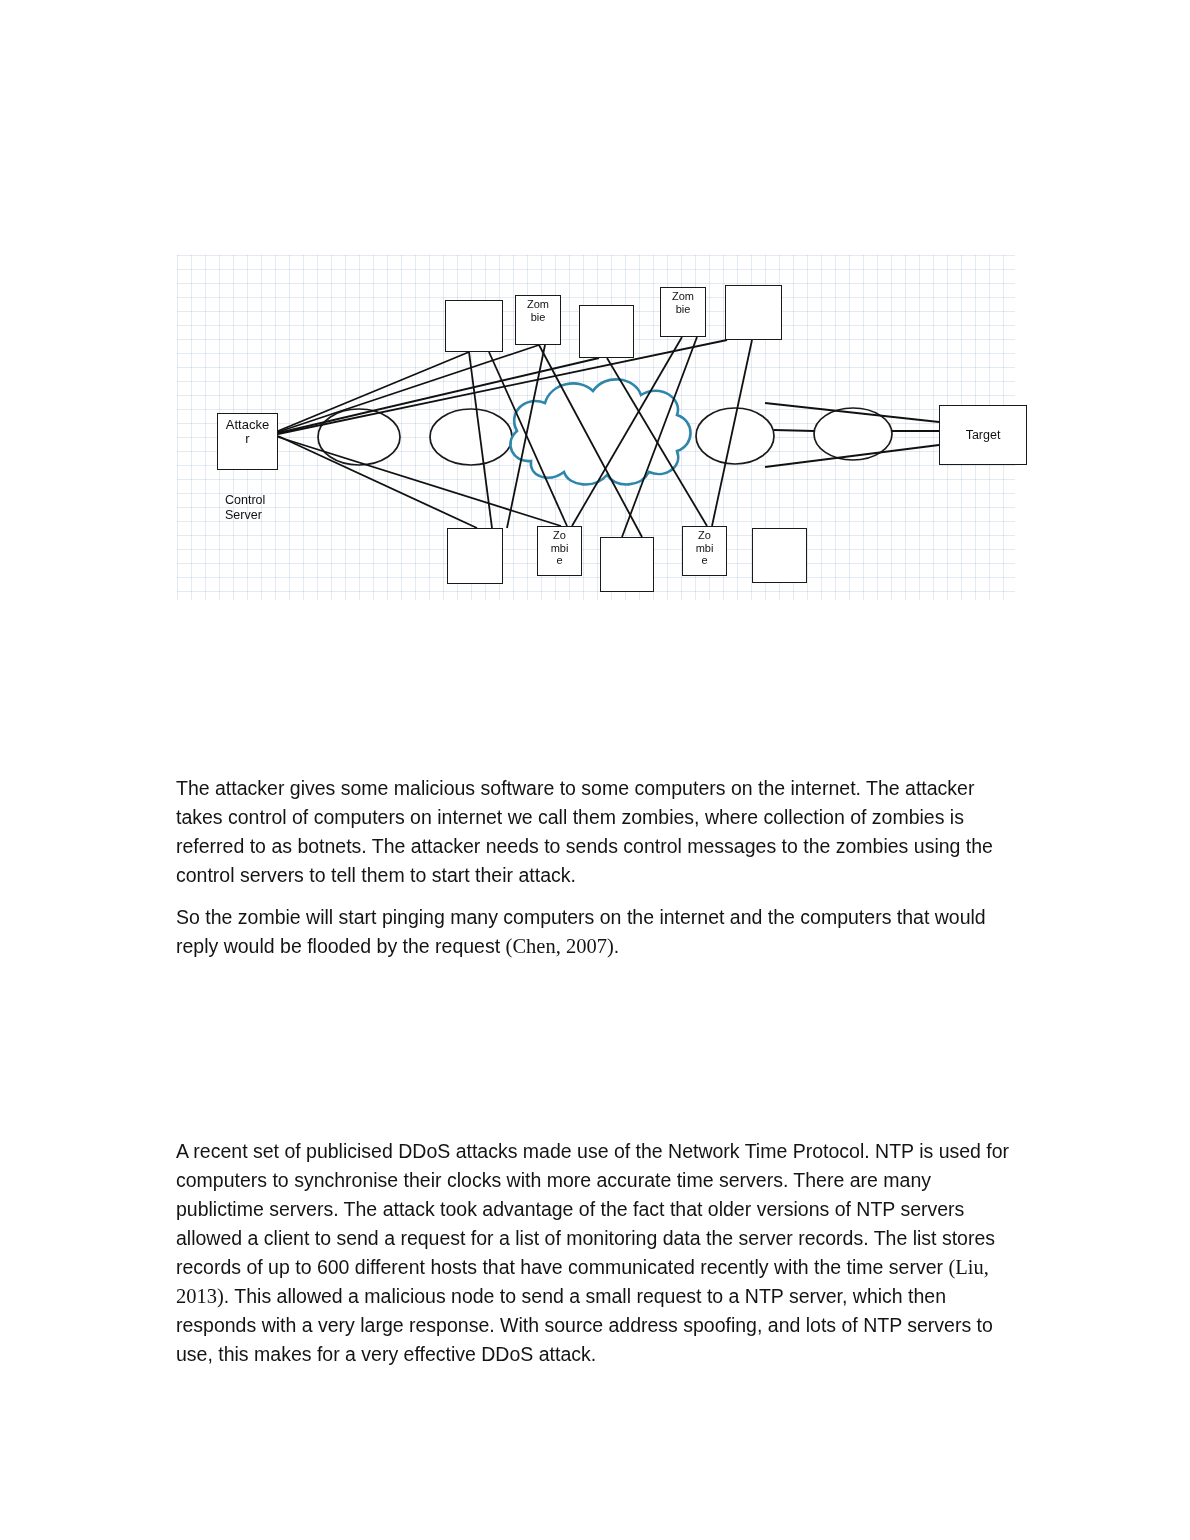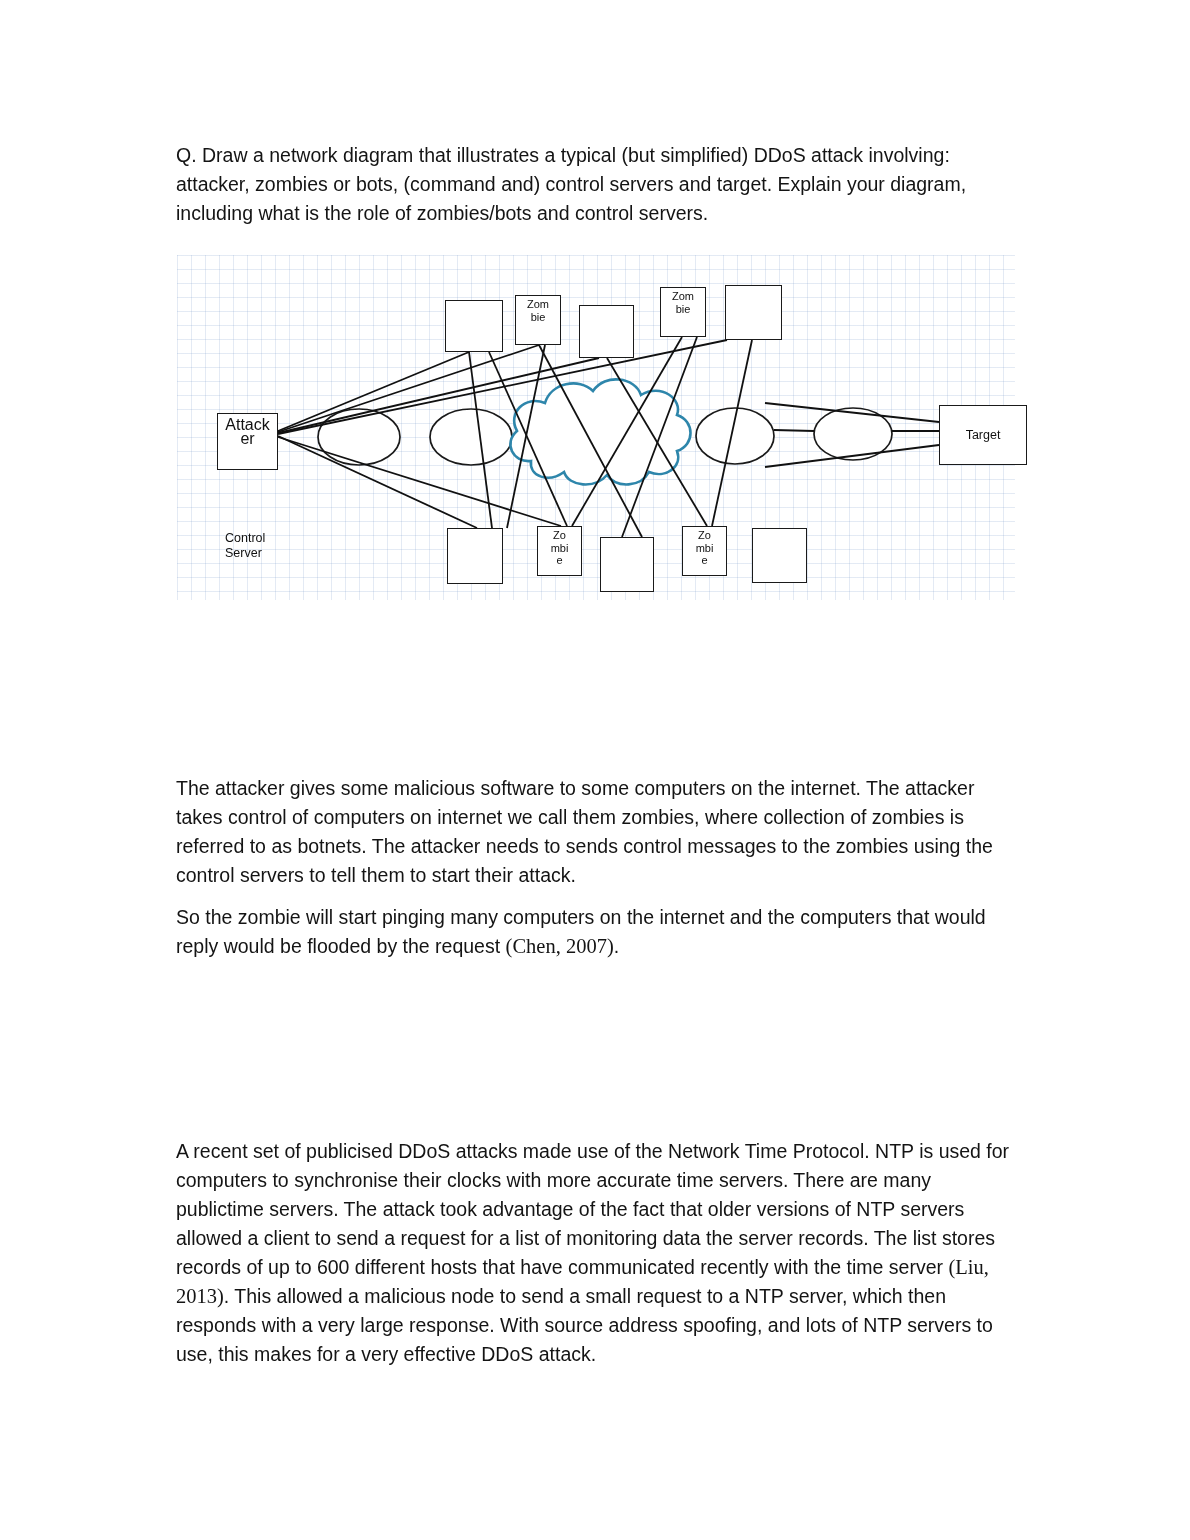--- a/index.html
+++ b/index.html
@@ -29,38 +29,37 @@
       linear-gradient(to right, rgba(130,160,205,0.22) 1px, transparent 1px),
       linear-gradient(to bottom, rgba(130,160,205,0.22) 1px, transparent 1px);
     background-size:14px 14px;
   }
   .diagram svg { position:absolute; left:0; top:0; }
   .node {
     position:absolute; box-sizing:border-box;
     border:1.7px solid #1a1a1a; background:#ffffff;
   }
   .node .nlabel {
-    display:block; font-size:16px; line-height:14px;
+    display:block; font-size:13px; line-height:14px;
     text-align:center; word-break:break-all; padding:4px 6px 0;
   }
   .node .zlabel {
     display:block; font-size:11px; line-height:12.5px;
     text-align:center; word-break:break-all; padding:2px 11px 0;
   }
   .node.target-box { display:flex; align-items:center; justify-content:center; font-size:12.5px; }
   .floating-label {
-    position:absolute; font-size:12.5px; line-height:15px; color:#111;margin-top:38px;
+    position:absolute; font-size:12.5px; line-height:15px; color:#111;
   }
 </style>
 </head>
 <body>
 
 <div class="page">
 
-  <div class="textblock" style="top:141px;">Q. Draw a network diagram that illustrates a typical (but simplified) DDoS attack involving: attacker, zombies or bots, (command and) control servers and target. Explain your diagram, including what is the role of zombies/bots and control servers.</div>
 
   <div class="diagram">
     <div class="grid-bg"></div>
 
     <svg width="838" height="345" viewBox="0 0 838 345">
 
       <g fill="#ffffff" stroke="#1a1a1a" stroke-width="1.7">
         <ellipse cx="182" cy="182" rx="41" ry="28"></ellipse>
         <ellipse cx="294" cy="182" rx="41" ry="28"></ellipse>
         <ellipse cx="558" cy="181" rx="39" ry="28"></ellipse>

